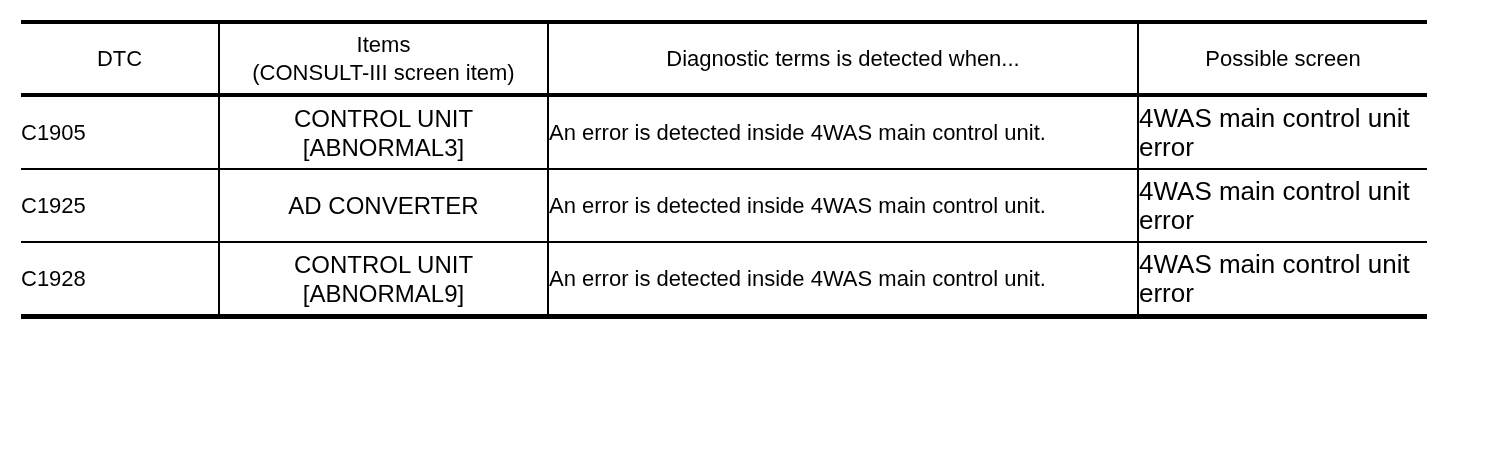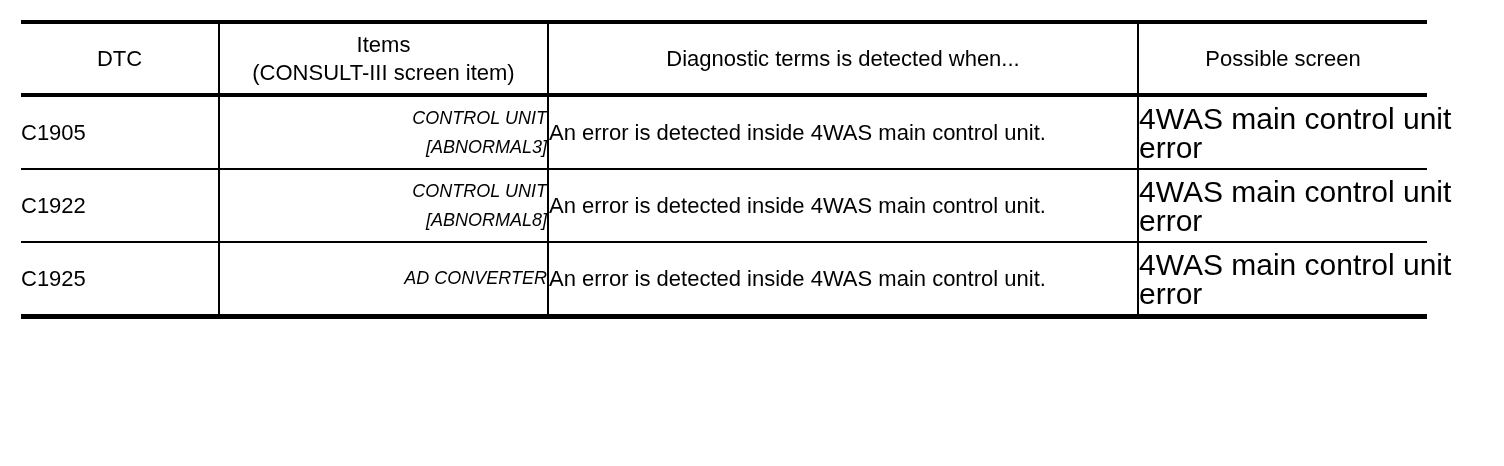--- a/index.html
+++ b/index.html
@@ -81,33 +81,32 @@
   }
 
   .cell-center {
     text-align: left;
     font-size: 22px;
     line-height: 28px;
   }
 
   .cell-left {
     text-align: left;
-    font-size: 30px;
+    font-size: 26px;
     line-height: 29px;
     padding-left: 15px;
     padding-right: 8px;
   }
 
   .cell-left-tight {
-    text-align: right;
-    font-size: 18px;
+    text-align: center;
+    font-size: 24px;
     line-height: 29px;
     padding-left: 17px;
     padding-right: 8px;
-    font-style: italic;
   }
 
   .stack-line {
     display: block;
     white-space: pre;
   }
 </style>
 </head>
 <body>
 
@@ -152,50 +151,50 @@
         <td class="cell-center">
           <span class="stack-line">An error is detected inside 4WAS main control unit.</span>
         </td>
         <td class="cell-left">
           <span class="stack-line">4WAS main control unit</span>
           <span class="stack-line">error</span>
         </td>
       </tr>
 
 
-      <tr>
-        <td class="cell-center">
-          <span class="stack-line">C1922</span>
+
+      <tr>
+        <td class="cell-center">
+          <span class="stack-line">C1925</span>
         </td>
         <td class="cell-left-tight">
-          <span class="stack-line">CONTROL UNIT</span>
-          <span class="stack-line">[ABNORMAL8]</span>
+          <span class="stack-line">AD CONVERTER</span>
         </td>
         <td class="cell-center">
           <span class="stack-line">An error is detected inside 4WAS main control unit.</span>
         </td>
         <td class="cell-left">
           <span class="stack-line">4WAS main control unit</span>
           <span class="stack-line">error</span>
         </td>
       </tr>
 
       <tr>
         <td class="cell-center">
-          <span class="stack-line">C1925</span>
+          <span class="stack-line">C1928</span>
         </td>
         <td class="cell-left-tight">
-          <span class="stack-line">AD CONVERTER</span>
+          <span class="stack-line">CONTROL UNIT</span>
+          <span class="stack-line">[ABNORMAL9]</span>
         </td>
         <td class="cell-center">
           <span class="stack-line">An error is detected inside 4WAS main control unit.</span>
         </td>
         <td class="cell-left">
           <span class="stack-line">4WAS main control unit</span>
           <span class="stack-line">error</span>
         </td>
       </tr>
 
-
     </tbody>
   </table>
 
 </div>
 
 </body></html>

